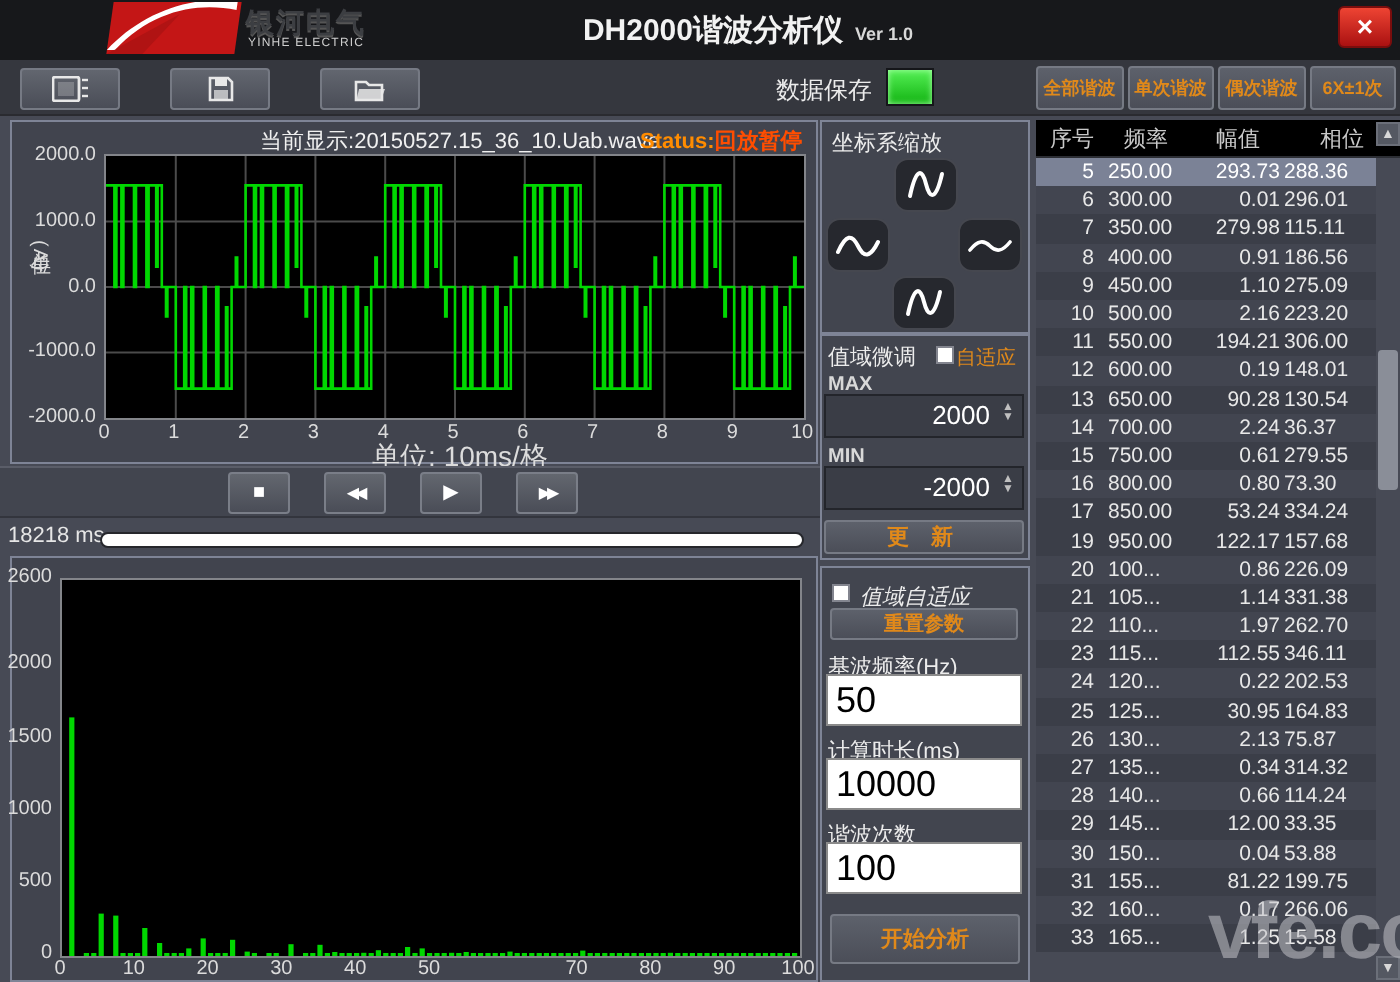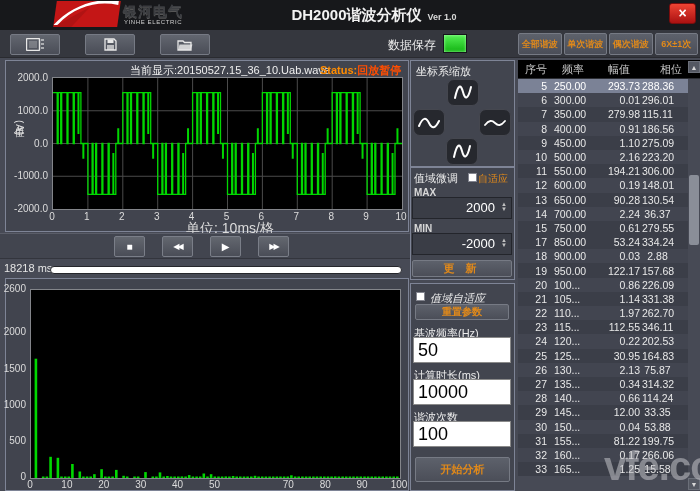--- a/index.html
+++ b/index.html
@@ -68,21 +68,21 @@
   
   .tbl-header { left:518px; top:60px; width:204px; height:19px; background:#000000; border-bottom:1px solid #2c2e34; display:grid; grid-template-columns:32px 46px 46px 46px; align-items:center; color:#c9c9c9; font-size:11px; }
   .tbl-rows { left:518px; top:79px; width:170px; height:412px; overflow:hidden; }
   .trow { display:grid; grid-template-columns:32px 46px 46px 46px; height:14.2px; align-items:center; font-size:10.5px; color:#e8e8e8; cursor:pointer; }
   .trow.even { background:#3b3e48; }
   .trow.odd { background:#424550; }
   .trow.sel { background:#7b8296; color:#ffffff; }
   .c-idx { text-align:right; padding-right:3px; }
   .c-freq { text-align:left; padding-left:4px; }
   .c-amp { text-align:right; padding-right:2px; }
-  .c-ph { text-align:center; padding-right:15px; }
+  .c-ph { text-align:left; padding-right:15px; }
   .h-idx { text-align:right; padding-right:3px; }
   .h-freq { text-align:center; }
   .h-amp { text-align:center; }
   .h-ph { text-align:right; padding-right:6px; }
 
   .scrollbar { left:688px; top:60px; width:12px; height:431px; background:#44475100; }
   .sb-btn { left:688px; width:12px; height:12px; background:#545862; border:1px solid #6b6f79; color:#d8d8d8; font-size:7px; text-align:center; line-height:11px; cursor:pointer; }
   .sb-thumb { left:689px; top:175px; width:10px; height:70px; background:#8a8e98; border-radius:2px; cursor:grab; }
 
   .watermark { left:604px; top:444px; font-size:40px; font-weight:bold; color:rgba(195,195,200,0.55); letter-spacing:-1px; pointer-events:none; }
@@ -407,31 +407,31 @@
         <span class="c-freq">700.00</span>
         <span class="c-amp">2.24</span>
         <span class="c-ph">36.37</span>
       </div>
       <div class="trow even">
         <span class="c-idx">15</span>
         <span class="c-freq">750.00</span>
         <span class="c-amp">0.61</span>
         <span class="c-ph">279.55</span>
       </div>
+      <div class="trow odd">
+        <span class="c-idx">16</span>
+        <span class="c-freq">800.00</span>
+        <span class="c-amp">0.80</span>
+        <span class="c-ph">73.30</span>
+      </div>
       <div class="trow even">
         <span class="c-idx">17</span>
         <span class="c-freq">850.00</span>
         <span class="c-amp">53.24</span>
         <span class="c-ph">334.24</span>
-      </div>
-      <div class="trow odd">
-        <span class="c-idx">18</span>
-        <span class="c-freq">900.00</span>
-        <span class="c-amp">0.03</span>
-        <span class="c-ph">2.88</span>
       </div>
       <div class="trow even">
         <span class="c-idx">19</span>
         <span class="c-freq">950.00</span>
         <span class="c-amp">122.17</span>
         <span class="c-ph">157.68</span>
       </div>
       <div class="trow odd">
         <span class="c-idx">20</span>
         <span class="c-freq">100...</span>

